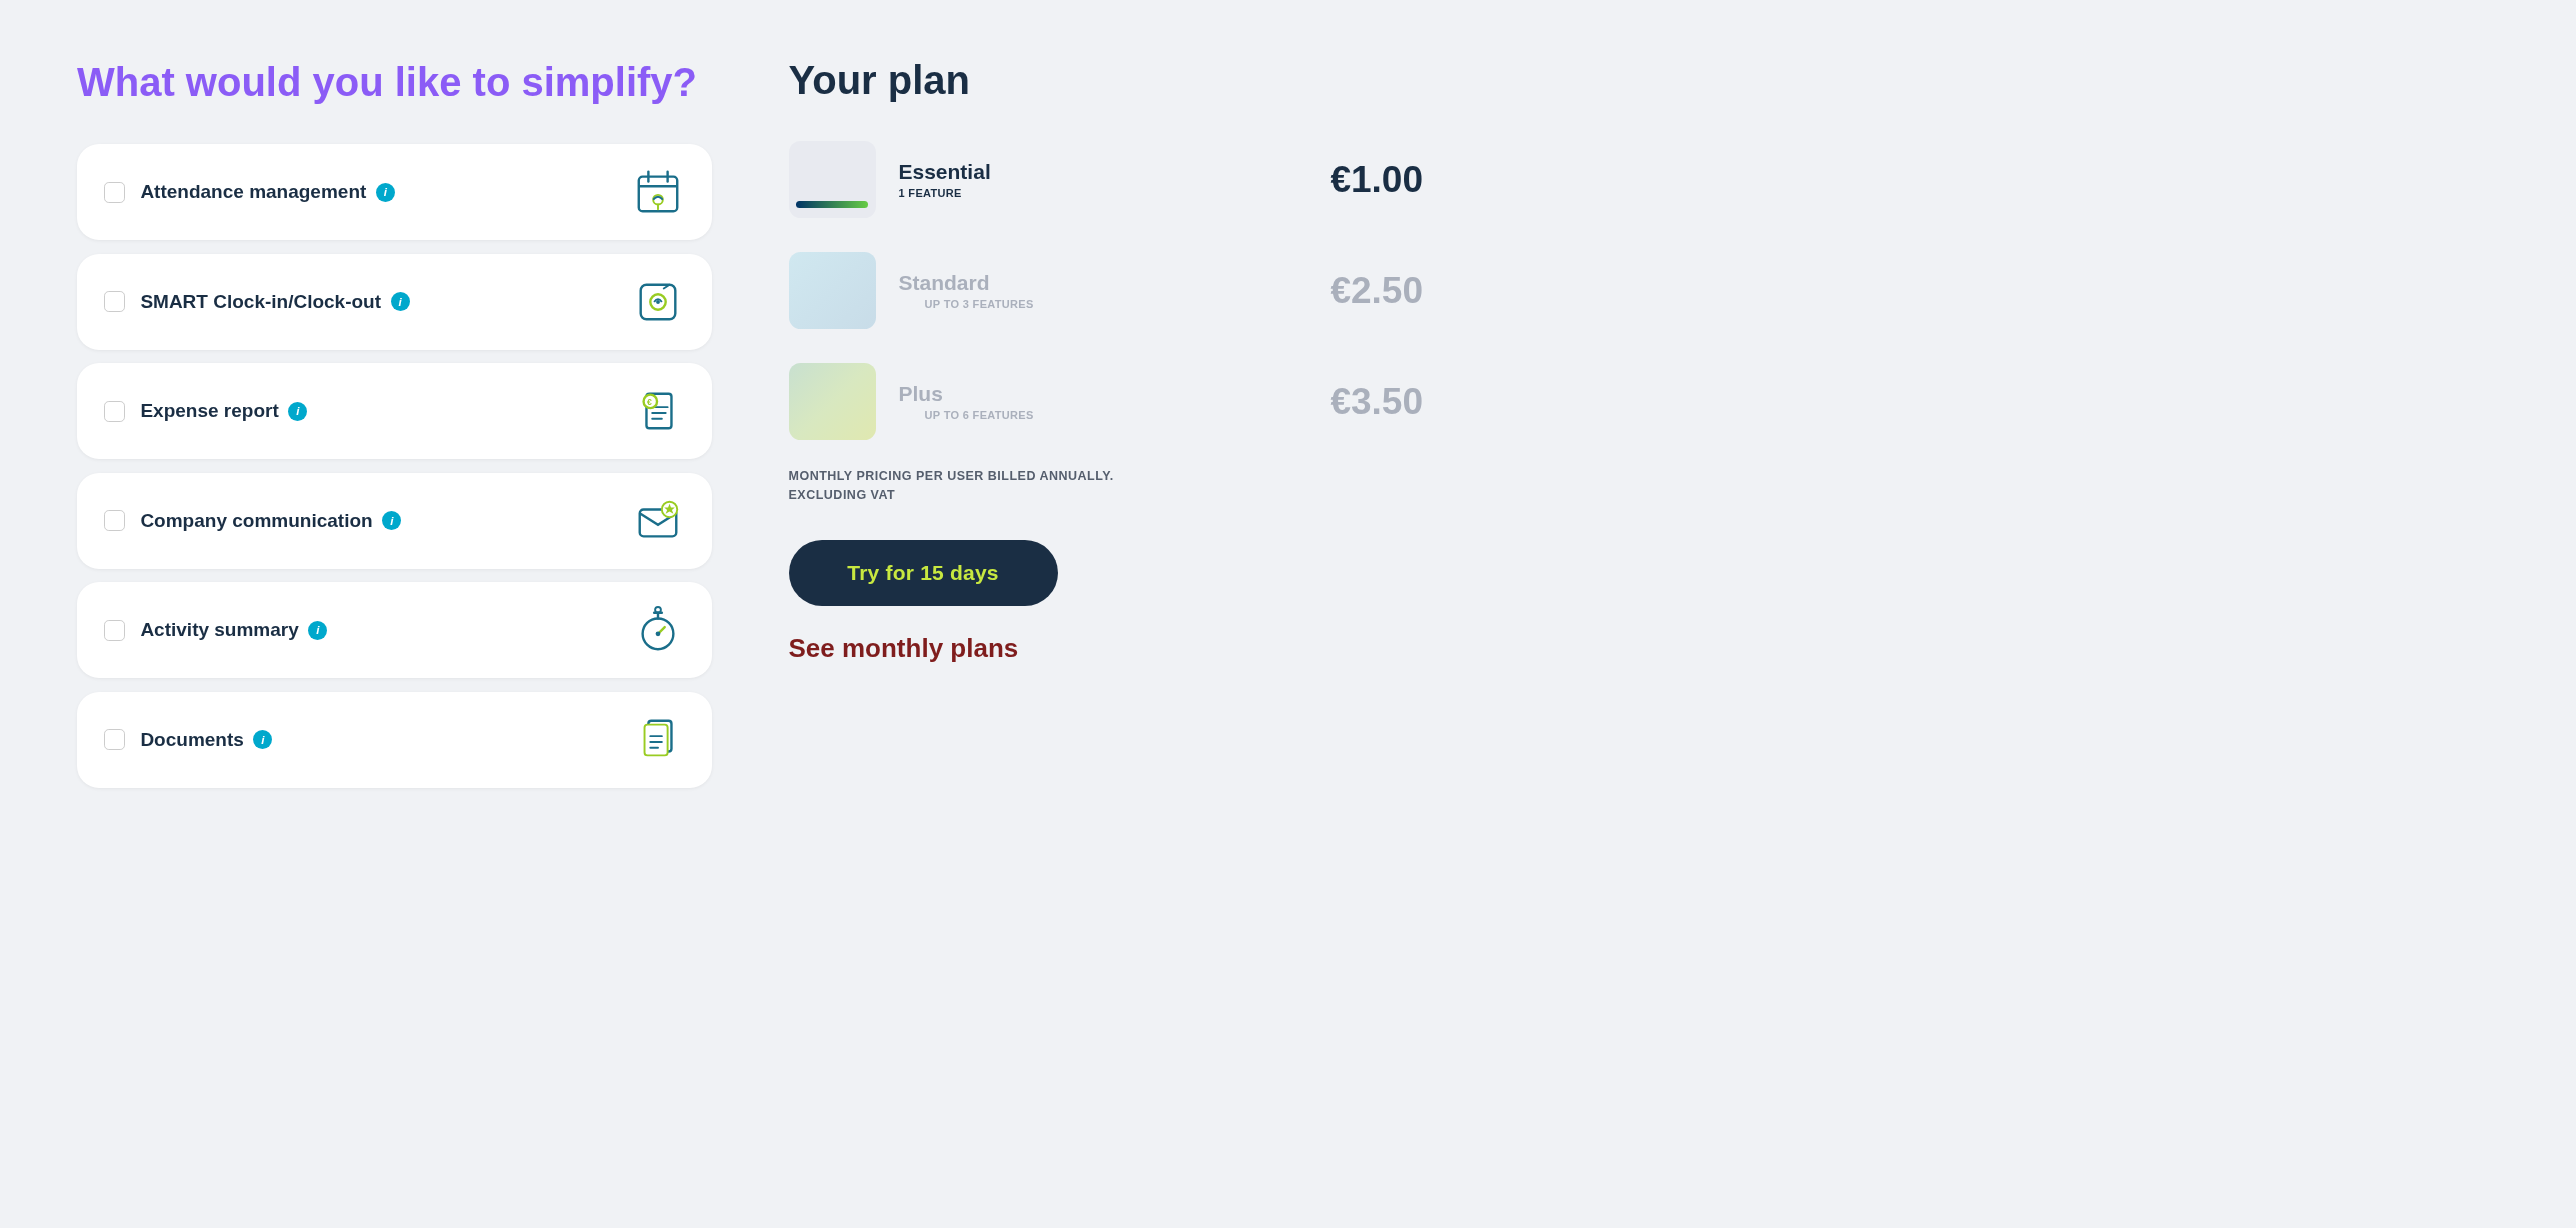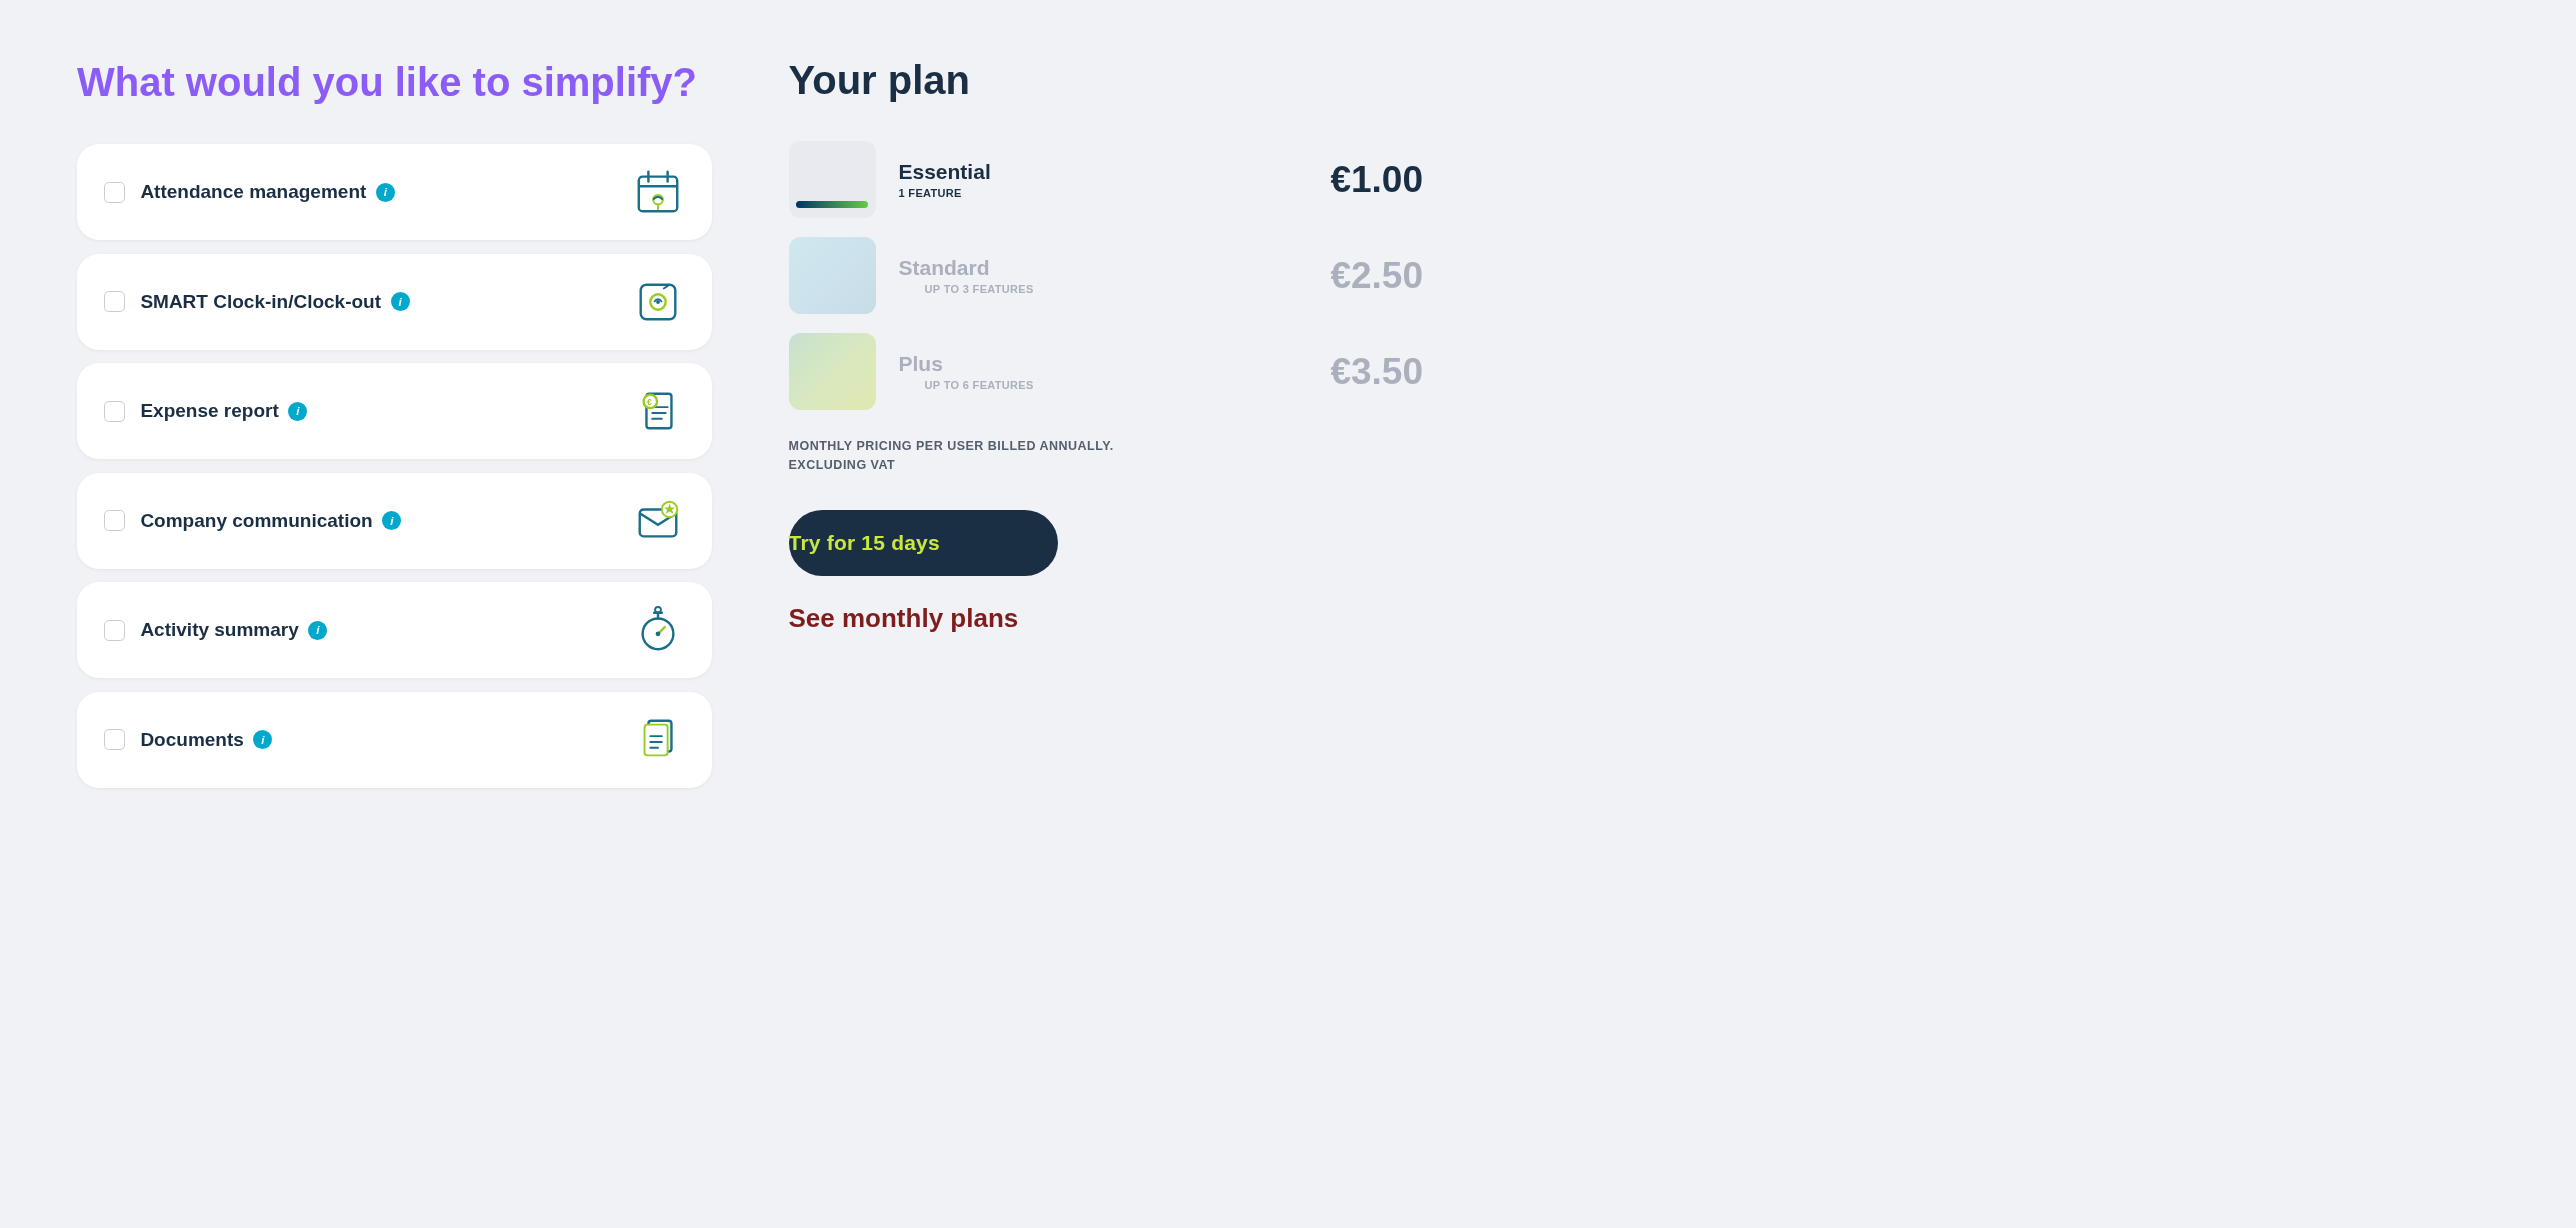--- a/index.html
+++ b/index.html
@@ -122,21 +122,21 @@
     .right-title {
       font-size: 40px;
       font-weight: 800;
       color: #1a2e44;
       margin-bottom: 38px;
     }
 
     .plans-list {
       display: flex;
       flex-direction: column;
-      gap: 19px;
+      gap: 34px;
       margin-bottom: 27px;
     }
 
     .plan-row {
       display: flex;
       align-items: center;
       gap: 23px;
     }
 
     .plan-thumb {
@@ -225,21 +225,21 @@
     .try-button {
       display: block;
       width: 269px;
       padding: 21px 0;
       background: #1a2e44;
       color: #c8e840;
       border: none;
       border-radius: 48px;
       font-size: 21px;
       font-weight: 800;
-      text-align: left;
+      text-align: center;
       cursor: pointer;
       margin-bottom: 27px;
       letter-spacing: 0.01em;
     }
 
     .monthly-link {
       display: block;
       color: #7f1d1d;
       font-size: 26px;
       font-weight: 600;

